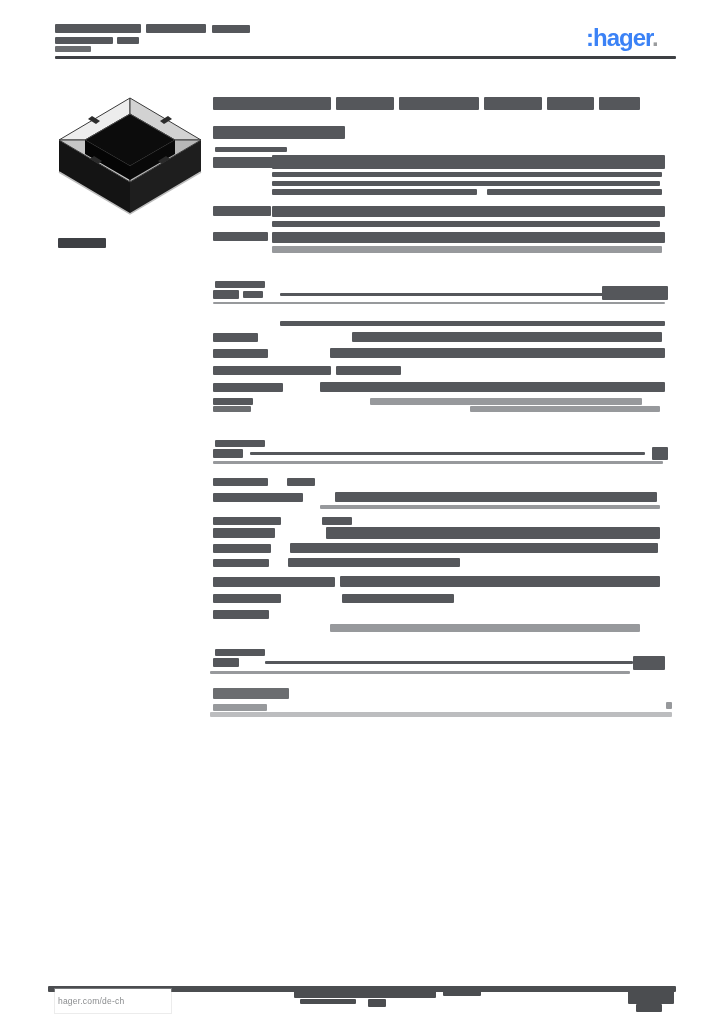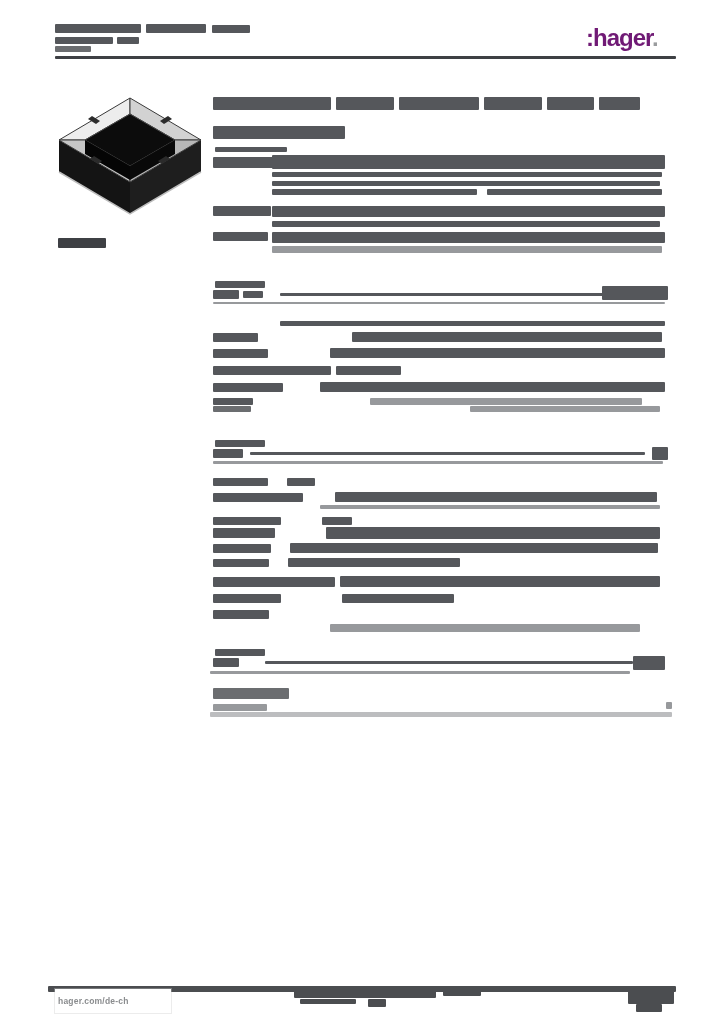--- a/index.html
+++ b/index.html
@@ -11,33 +11,32 @@
     font-family:"Liberation Sans", sans-serif;
   }
   .bar{position:absolute;border-radius:1px;}
   .logo{
     position:absolute;left:586px;top:24px;width:92px;height:30px;
     font-family:"Liberation Sans", sans-serif;
     font-weight:bold;font-size:24px;line-height:28px;
     letter-spacing:-1px;
     white-space:nowrap;
   }
-  .logo .word{color:#701a75;}
+  .logo .word{color:#3b82f6;}
   .logo .dot{color:#9a9c9e;}
   .product-image{position:absolute;left:54px;top:84px;width:152px;height:160px;}
   .footer-url-box{
     position:absolute;left:55px;top:989px;width:116px;height:24px;
     background:#ffffff;
     display:flex;align-items:center;
     box-shadow:0 0 0 1px rgba(200,200,200,0.35);
   }
   .footer-url-box span{
     color:#8a8c8e;font-size:8.5px;letter-spacing:0.2px;padding-left:3px;
     font-family:"Liberation Sans", sans-serif;
-    font-weight:bold;
   }
 </style>
 </head>
 <body>
 
 <div class="page">
 
   <div id="bars">
       <div class="bar" style="left: 55px; top: 24px; width: 86px; height: 9px; background: rgb(85, 87, 91);"></div>
       <div class="bar" style="left: 146px; top: 24px; width: 60px; height: 9px; background: rgb(85, 87, 91);"></div>

